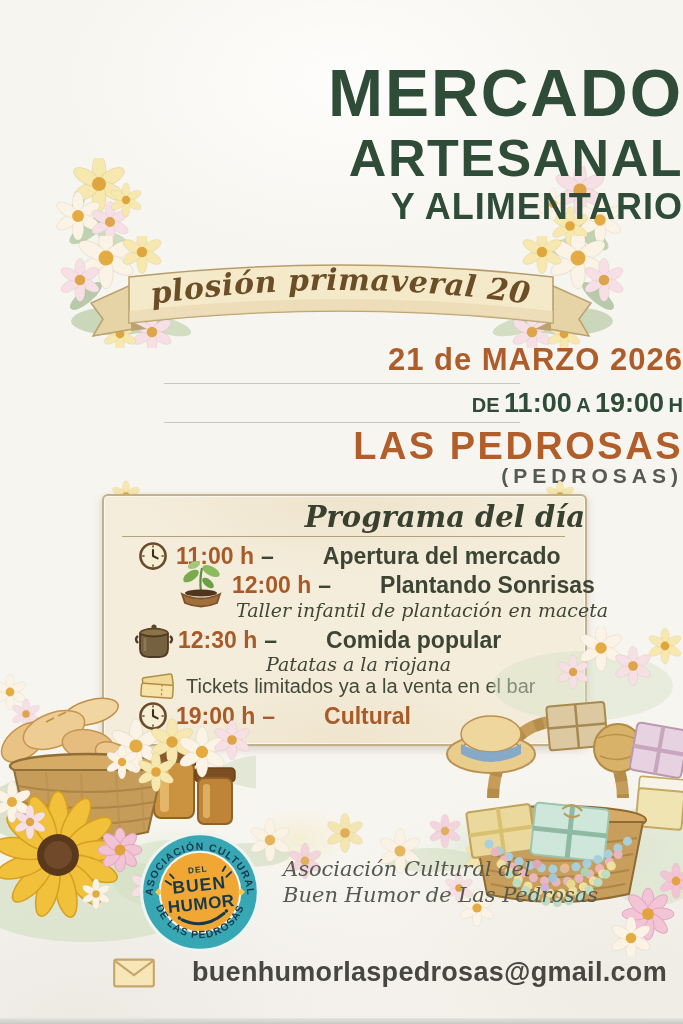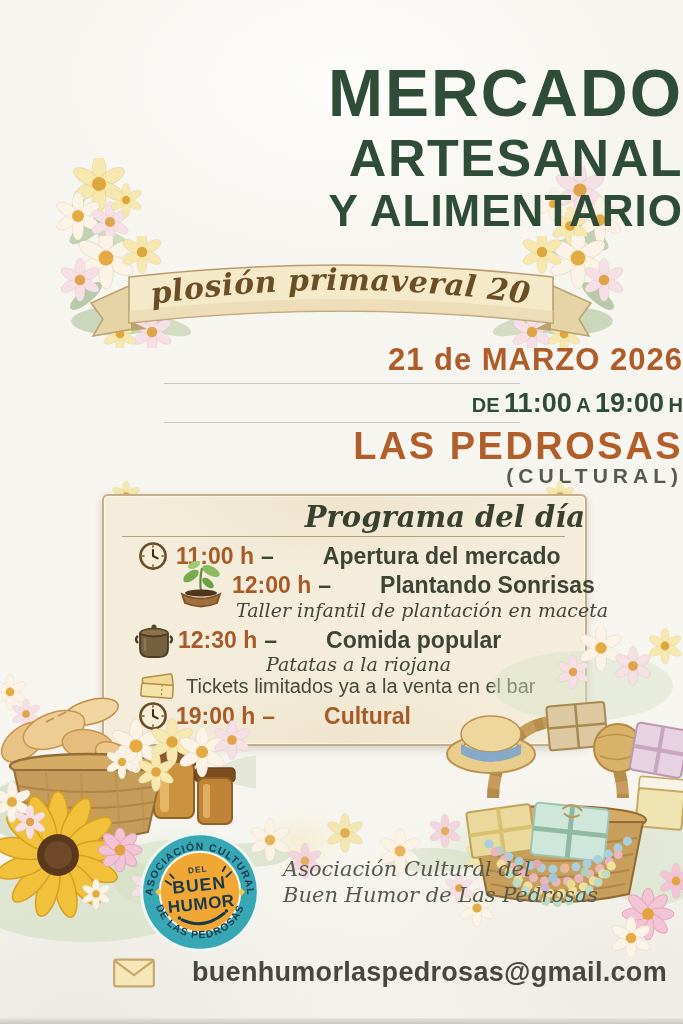--- a/index.html
+++ b/index.html
@@ -9,21 +9,21 @@
       radial-gradient(420px 260px at 50% 8%, rgba(255,255,255,.8), transparent 70%),
       radial-gradient(500px 300px at 12% 100%, rgba(226,224,216,.55), transparent 70%),
       radial-gradient(500px 300px at 92% 96%, rgba(230,227,218,.5), transparent 70%),
       #f7f5ef;
     font-family:"Liberation Sans", sans-serif;
   }
   .abs{position:absolute;}
   .ctr{left:0; right:0; text-align:right;}
   .t1{top:60px; font-size:66px; font-weight:700; letter-spacing:2px; color:#2e4c38; line-height:1;}
   .t2{top:132px; font-size:52px; font-weight:700; letter-spacing:1.5px; color:#2e4c38; line-height:1;}
-  .t3{top:189px; font-size:44px; font-weight:700; letter-spacing:1px; color:#2e4c38; line-height:1;}
+  .t3{top:189px; font-size:36px; font-weight:700; letter-spacing:1px; color:#2e4c38; line-height:1;}
   .date{top:342px; font-size:31px; font-weight:700; letter-spacing:1px; color:#ad5c2a;}
   .rule{height:0; border-top:1px solid #c8c7c0; left:164px; width:356px;}
   .time{top:388px; color:#2e4c38; font-weight:700;}
   .time .lg{font-size:27px;} .time .sm{font-size:20px;}
   .loc{top:425px; font-size:38px; font-weight:700; letter-spacing:2.5px; color:#b15e2b;}
   .prov{top:464px; font-size:21px; font-weight:600; letter-spacing:5px; color:#565b52;}
 
   .progbox{
     left:102px; top:494px; width:481px; height:248px;
     background:
@@ -159,21 +159,21 @@
   <div class="abs rule" style="top:383px"></div>
   <div class="abs ctr time">
     <span class="sm">DE</span>
     <span class="lg">11:00</span>
     <span class="sm">A</span>
     <span class="lg">19:00</span>
     <span class="sm">H</span>
   </div>
   <div class="abs rule" style="top:422px"></div>
   <div class="abs ctr loc">LAS PEDROSAS</div>
-  <div class="abs ctr prov">(CULTURAL)</div>
+  <div class="abs ctr prov">(PEDROSAS)</div>
 
   <svg class="abs" style="left:96px;top:480px" width="70" height="42" viewBox="0 0 70 42">
     <ellipse cx="24" cy="26" rx="16" ry="5" fill="#a9bf9a" opacity=".8" transform="rotate(-25 24 26)"></ellipse>
     <ellipse cx="46" cy="22" rx="13" ry="4.5" fill="#c0d1ab" opacity=".8" transform="rotate(15 46 22)"></ellipse>
     <use href="#sym-daisy" transform="translate(30,16) scale(.85)" style="color:#f6e8ae;--dc:#e0a63e"></use>
     <use href="#sym-daisy" transform="translate(50,28) scale(.7)" style="color:#fbf4e6;--dc:#e4ab43"></use>
   </svg>
   <svg class="abs" style="left:520px;top:480px" width="70" height="42" viewBox="0 0 70 42">
     <ellipse cx="46" cy="26" rx="16" ry="5" fill="#a9bf9a" opacity=".8" transform="rotate(25 46 26)"></ellipse>
     <ellipse cx="24" cy="22" rx="13" ry="4.5" fill="#c0d1ab" opacity=".8" transform="rotate(-15 24 22)"></ellipse>

